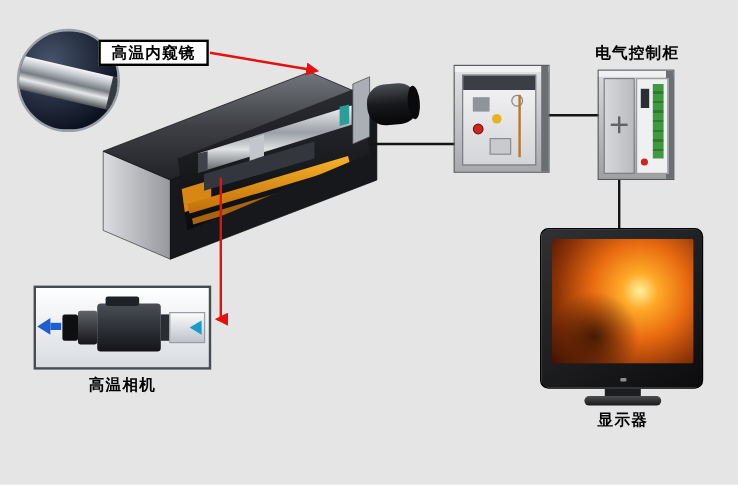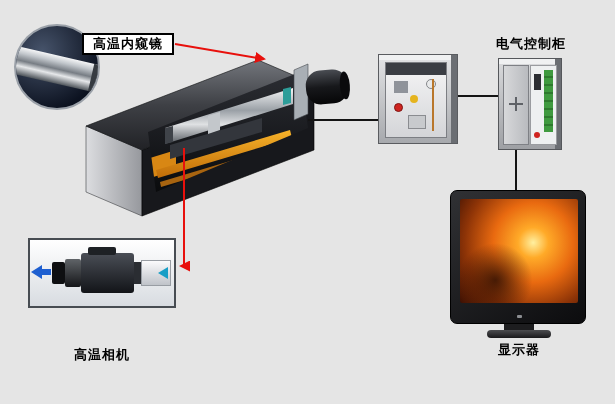--- a/index.html
+++ b/index.html
@@ -10,21 +10,21 @@
   .canvas div,.canvas span{position:absolute;box-sizing:border-box;}
   svg.layer{position:absolute;left:0;top:0;z-index:1;}
 
   
   .label-box{left:82px;top:33px;width:92px;height:22px;background:#fff;border:2px solid #000;
     display:flex;align-items:center;justify-content:center;z-index:4;}
   .label-box span{position:static;font-size:13px;font-weight:bold;letter-spacing:1px;}
   .cab-label{font-size:13px;font-weight:bold;text-align:center;z-index:4;letter-spacing:1px;}
   .air-label{left:378px;top:35px;width:82px;}
   .elec-label{left:494px;top:35px;width:74px;}
-  .cam-label{left:28px;top:312px;width:148px;font-size:13px;font-weight:bold;text-align:center;z-index:4;letter-spacing:1px;margin-top:34px;}
+  .cam-label{left:28px;top:312px;width:148px;font-size:13px;font-weight:bold;text-align:center;z-index:4;letter-spacing:1px;}
   .mon-label{left:488px;top:341px;width:62px;font-size:13px;font-weight:bold;text-align:center;z-index:4;letter-spacing:1px;}
 
   
   .circle-photo{left:14px;top:24px;width:86px;height:86px;border-radius:50%;overflow:hidden;z-index:3;
     background:radial-gradient(circle at 32% 30%,#46536a,#0c1220 75%);border:2px solid #9aa0a8;}
   .scope-tube{left:-8px;top:30px;width:102px;height:28px;border-radius:3px;transform:rotate(13deg);
     background:linear-gradient(180deg,#f6f7f8 0%,#c2c7cc 22%,#777d84 48%,#e6e8ea 68%,#4e545a 100%);}
   .scope-tip{right:10px;top:0;width:8px;height:100%;background:#363b41;}
   .scope-tip2{right:0;top:0;width:6px;height:100%;background:#14171a;}
 

